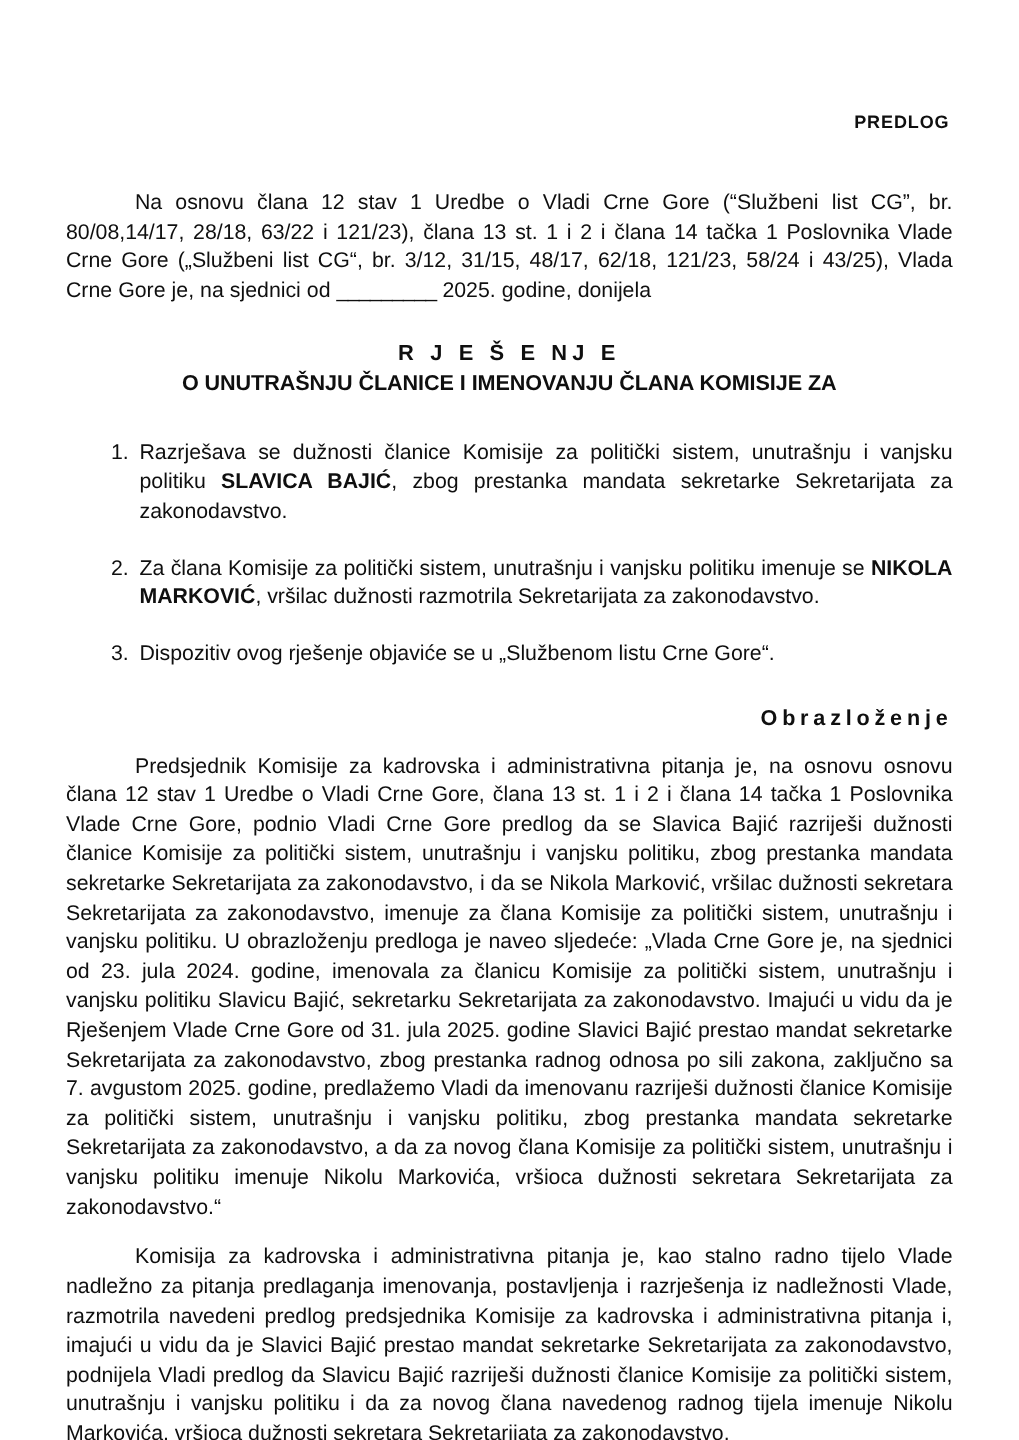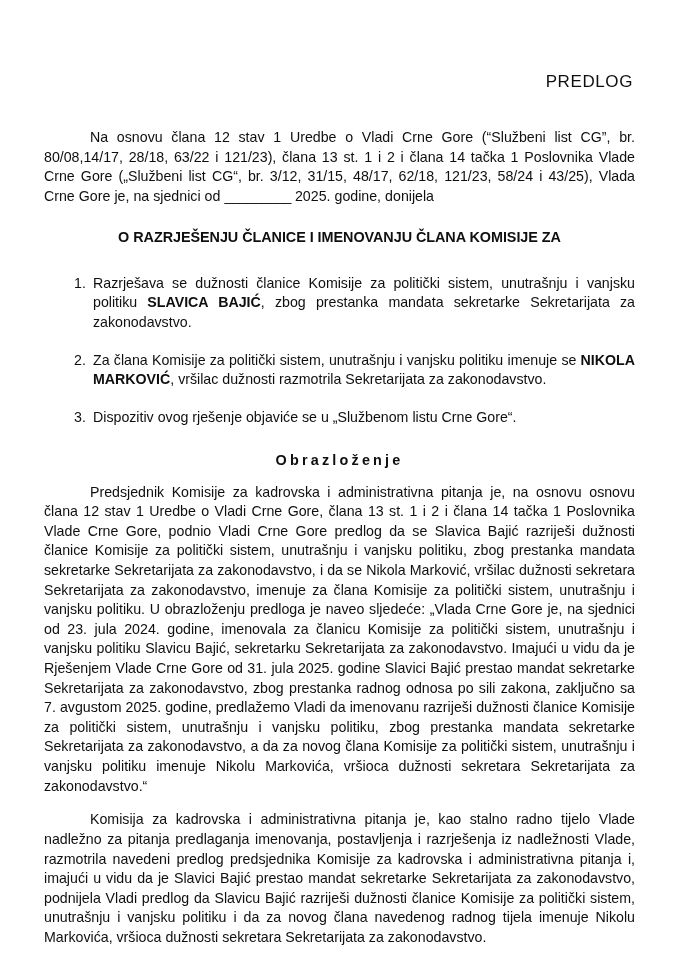--- a/index.html
+++ b/index.html
@@ -24,22 +24,22 @@
     overflow: hidden;
   }
 
   
   .doc-header {
     padding-top: 72px;
     text-align: right;
     padding-right: 2px;
   }
   .doc-header .predlog {
-    font-weight: normal;
-    font-size: 17px;
+    font-weight: bold;
+    font-size: 12px;
     letter-spacing: 0.6px;
     display: inline-block;
   }
 
   
   .intro {
     margin-top: 36px;
     font-size: 14.2px;
     line-height: 19.6px;
     text-align: justify;
@@ -93,21 +93,21 @@
     left: 30px;
     top: 0;
     font-size: 14.2px;
     line-height: 19.6px;
   }
   ol.items > li .nm { font-weight: bold; }
 
   
   .obr-heading {
     margin-top: 25px;
-    text-align: center;
+    text-align: right;
     font-weight: bold;
     font-size: 14.4px;
     letter-spacing: 3.2px;
   }
 
   
   .body-par {
     font-size: 14.2px;
     line-height: 19.6px;
     text-align: justify;
@@ -120,22 +120,23 @@
 
 <div class="page">
 
   <div class="doc-header">
     <span class="predlog">PREDLOG</span>
   </div>
 
   <p class="intro"><span>Na osnovu člana 12 stav 1 Uredbe o Vladi Crne Gore (“Službeni list CG”, br. 80/08,14/17, 28/18, 63/22 i 121/23), člana 13 st. 1 i 2 i člana 14 tačka 1 Poslovnika Vlade Crne Gore („Službeni list CG“, br. 3/12, 31/15, 48/17, 62/18, 121/23, 58/24 i 43/25), Vlada Crne Gore je, na sjednici od </span><span class="blank-line">_________</span><span> 2025. godine, donijela</span></p>
 
   <div class="title-block">
+    <div class="title-main">R J E Š E NJ E</div>
     <div class="title-sub">
-      <span class="l1">O RAZRJEŠENJU ČLANICE I IMENOVANJU ČLANA KOMISIJE ZA</span>
+      <span class="l1">O UNUTRAŠNJU ČLANICE I IMENOVANJU ČLANA KOMISIJE ZA</span>
     </div>
   </div>
 
   <ol class="items">
     <li><span>Razrješava se dužnosti članice Komisije za politički sistem, unutrašnju i vanjsku politiku </span><span class="nm">SLAVICA BAJIĆ</span><span>, zbog prestanka mandata sekretarke Sekretarijata za zakonodavstvo.</span></li>
     <li><span>Za člana Komisije za politički sistem, unutrašnju i vanjsku politiku imenuje se </span><span class="nm">NIKOLA MARKOVIĆ</span><span>, vršilac dužnosti razmotrila Sekretarijata za zakonodavstvo.</span></li>
     <li><span>Dispozitiv ovog rješenje objaviće se u „Službenom listu Crne Gore“.</span><span class="nm"></span><span></span></li>
   </ol>
 
   <div class="obr-heading">Obrazloženje</div>

